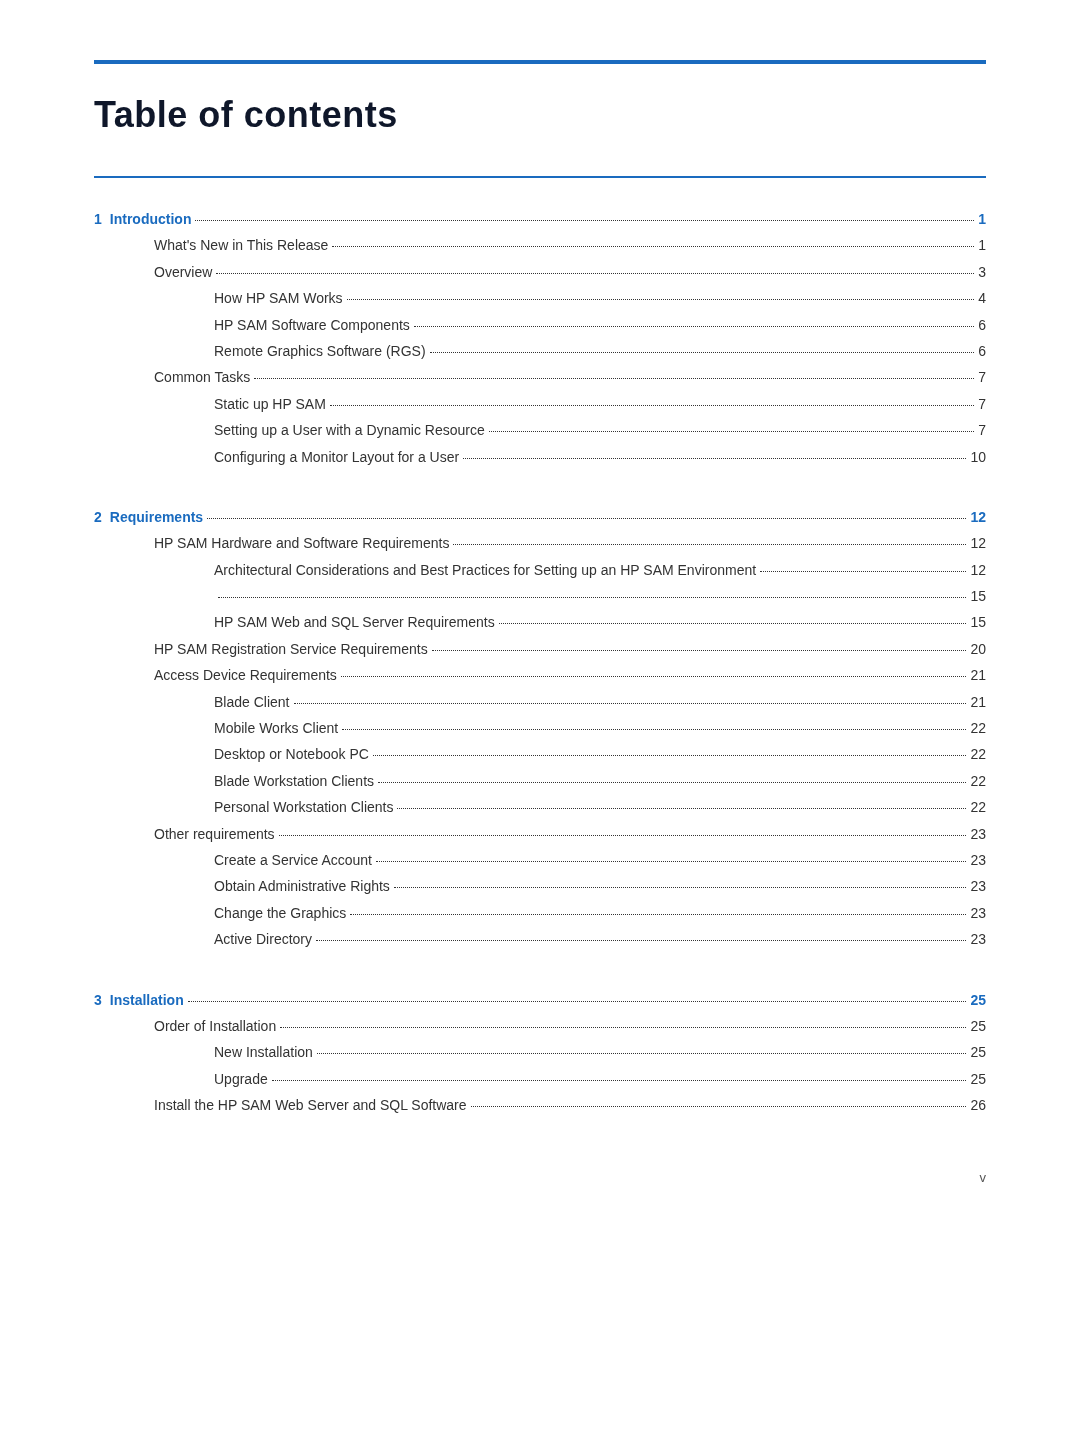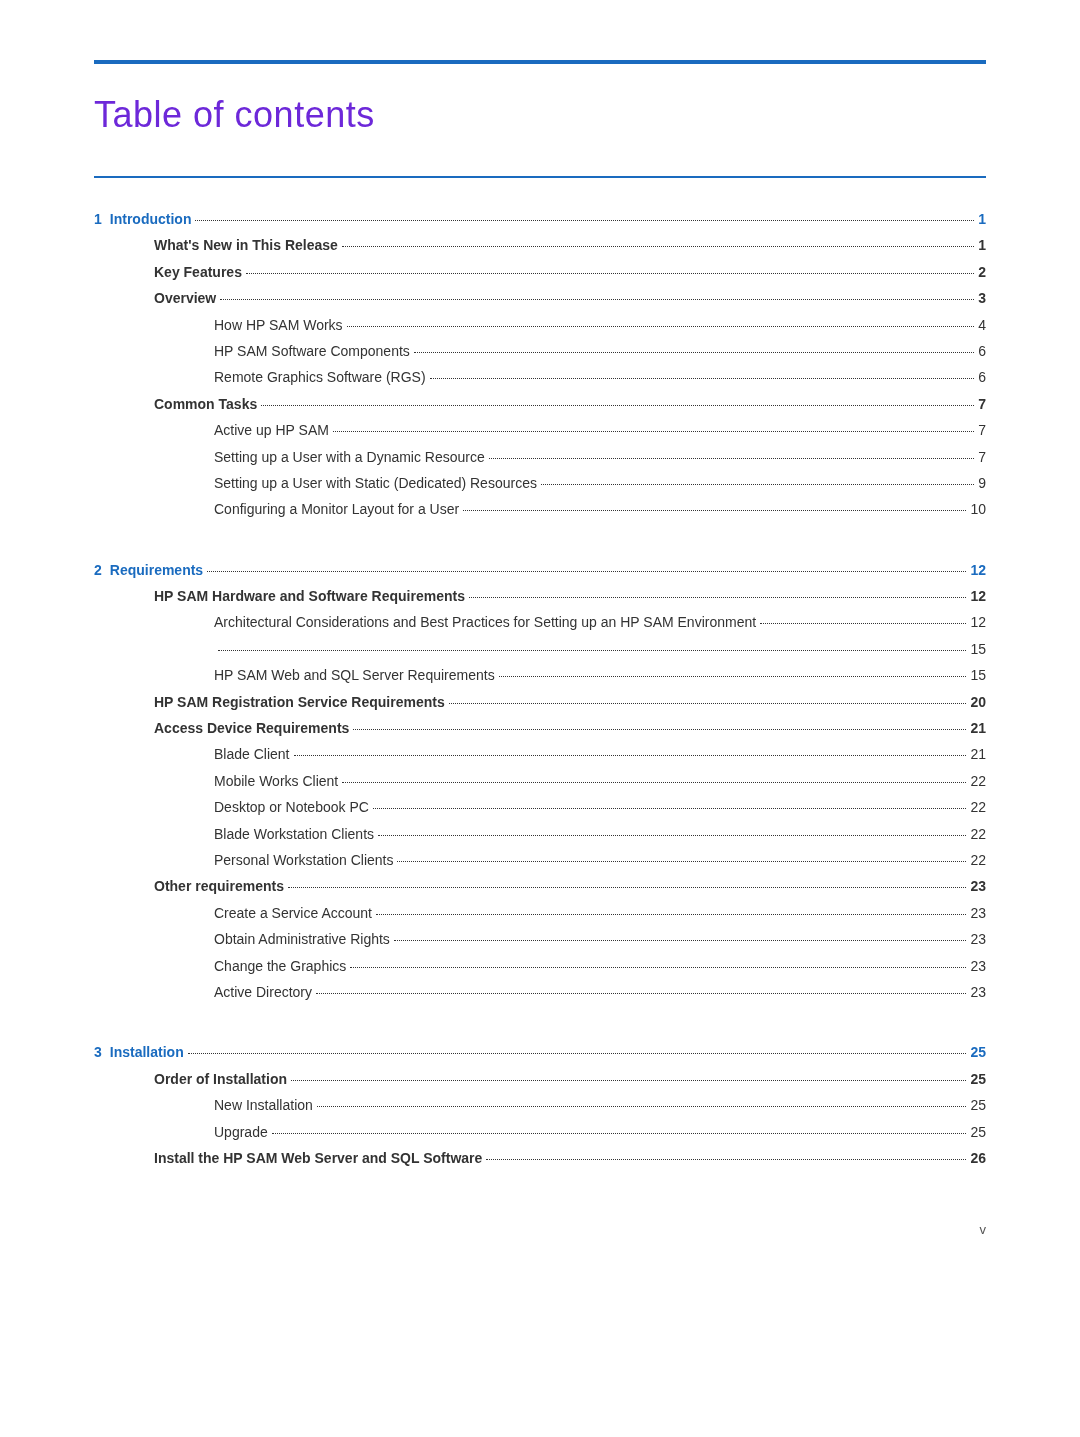--- a/index.html
+++ b/index.html
@@ -30,22 +30,22 @@
 
     .title-section {
       padding-top: 30px;
       padding-bottom: 40px;
       border-bottom: 2px solid #1a6bbf;
       margin-bottom: 30px;
     }
 
     .page-title {
       font-size: 36px;
-      font-weight: 400;
-      color: #6d28d9;
+      font-weight: 700;
+      color: #0f172a;
       letter-spacing: 0.5px;
     }
 
     .toc-section {
       margin-bottom: 10px;
     }
 
     .toc-chapter {
       margin-bottom: 28px;
     }
@@ -82,21 +82,20 @@
       color: #1a6bbf;
     }
     .level-chapter .toc-entry-page {
       font-weight: bold;
       color: #1a6bbf;
     }
 
     
     .level-1 {
       padding-left: 60px;
-      font-weight: bold;
     }
 
     
     .level-2 {
       padding-left: 120px;
       justify-content: flex-end;
     }
 
     .chapter-number {
       margin-right: 8px;
@@ -128,25 +127,20 @@
           <span class="toc-entry-text"><span class="chapter-number">1</span>Introduction</span>
           <span class="toc-entry-dots"></span>
           <span class="toc-entry-page">1</span>
         </div>
         <div class="toc-entry level-1">
           <span class="toc-entry-text">What's New in This Release</span>
           <span class="toc-entry-dots"></span>
           <span class="toc-entry-page">1</span>
         </div>
         <div class="toc-entry level-1">
-          <span class="toc-entry-text">Key Features</span>
-          <span class="toc-entry-dots"></span>
-          <span class="toc-entry-page">2</span>
-        </div>
-        <div class="toc-entry level-1">
           <span class="toc-entry-text">Overview</span>
           <span class="toc-entry-dots"></span>
           <span class="toc-entry-page">3</span>
         </div>
         <div class="toc-entry level-2">
           <span class="toc-entry-text">How HP SAM Works</span>
           <span class="toc-entry-dots"></span>
           <span class="toc-entry-page">4</span>
         </div>
         <div class="toc-entry level-2">
@@ -158,33 +152,28 @@
           <span class="toc-entry-text">Remote Graphics Software (RGS)</span>
           <span class="toc-entry-dots"></span>
           <span class="toc-entry-page">6</span>
         </div>
         <div class="toc-entry level-1">
           <span class="toc-entry-text">Common Tasks</span>
           <span class="toc-entry-dots"></span>
           <span class="toc-entry-page">7</span>
         </div>
         <div class="toc-entry level-2">
-          <span class="toc-entry-text">Active up HP SAM</span>
+          <span class="toc-entry-text">Static up HP SAM</span>
           <span class="toc-entry-dots"></span>
           <span class="toc-entry-page">7</span>
         </div>
         <div class="toc-entry level-2">
           <span class="toc-entry-text">Setting up a User with a Dynamic Resource</span>
           <span class="toc-entry-dots"></span>
           <span class="toc-entry-page">7</span>
-        </div>
-        <div class="toc-entry level-2">
-          <span class="toc-entry-text">Setting up a User with Static (Dedicated) Resources</span>
-          <span class="toc-entry-dots"></span>
-          <span class="toc-entry-page">9</span>
         </div>
         <div class="toc-entry level-2">
           <span class="toc-entry-text">Configuring a Monitor Layout for a User</span>
           <span class="toc-entry-dots"></span>
           <span class="toc-entry-page">10</span>
         </div>
       </div>
       <div style="height: 10px;"></div>
       <div class="toc-chapter">
         <div class="toc-entry level-chapter">

